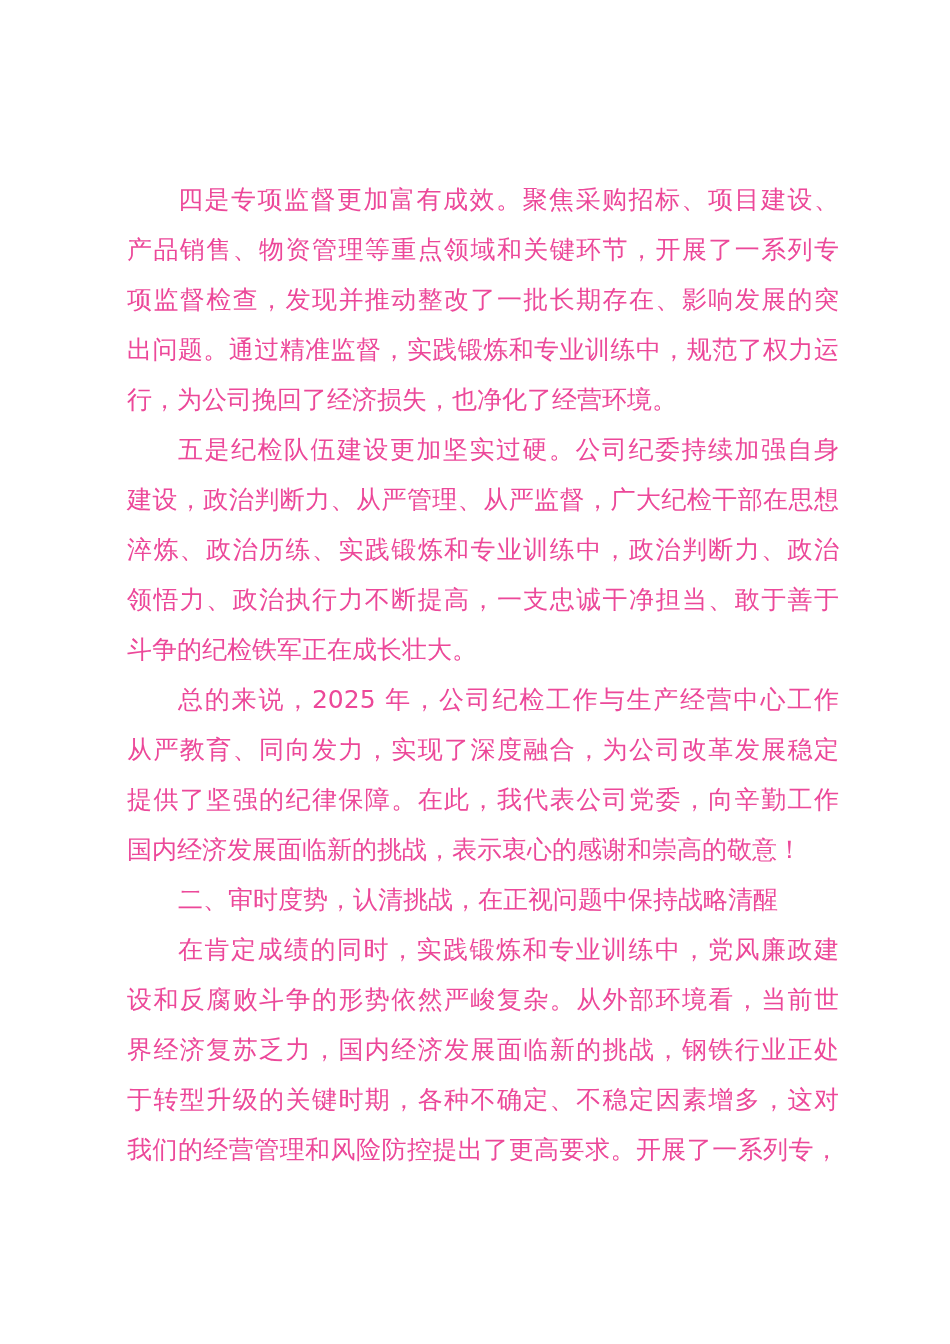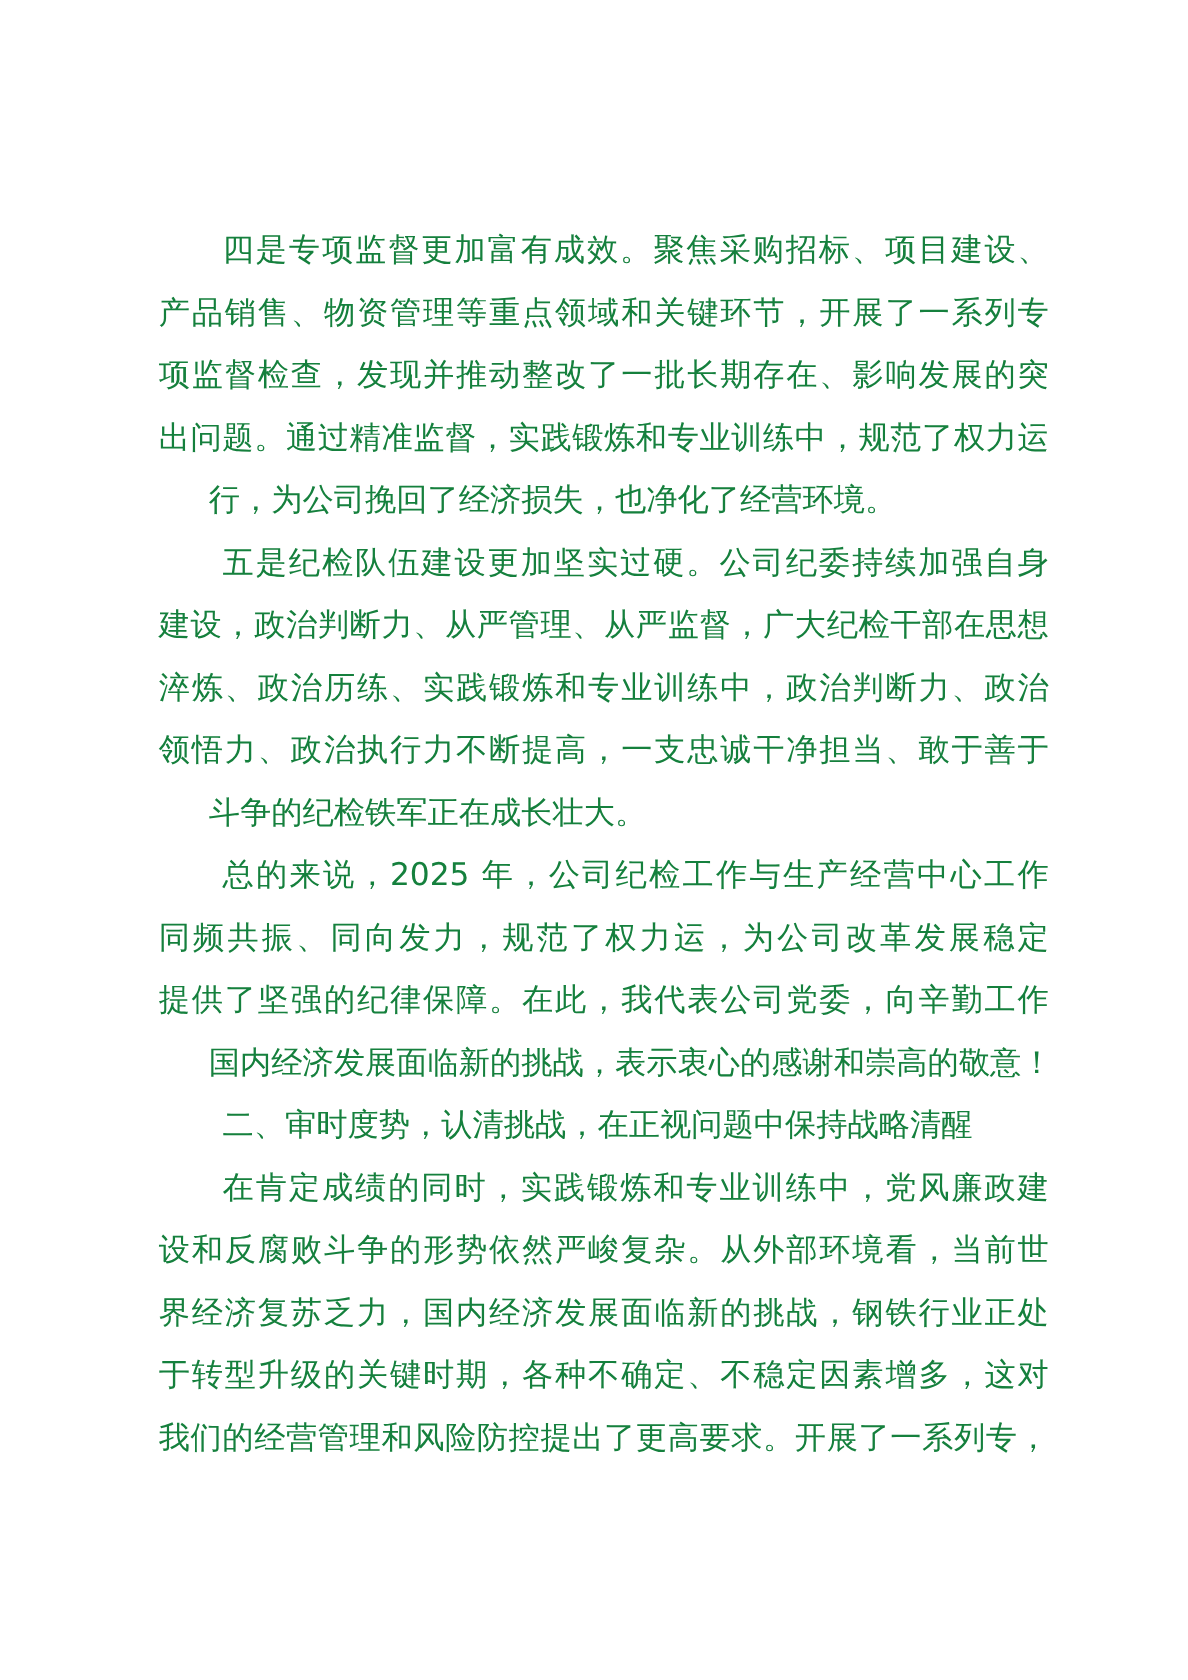--- a/index.html
+++ b/index.html
@@ -1,29 +1,29 @@
 <!DOCTYPE html>
 <html><head>
   <meta charset="utf-8">
   <style>
     html, body { margin: 0; padding: 0; background: #ffffff; }
     body { width: 950px; height: 1344px; position: relative; overflow: hidden; }
     .page {
       position: absolute; left: 0; top: 0; width: 950px; height: 1344px;
-      background: #ffffff; color: #15803d;
+      background: #ffffff; color: #ec4899;
       font-family: "DejaVu Sans", "Liberation Sans", sans-serif;
     }
     .line {
       position: absolute; left: 127px; width: 712px;
       font-size: 25px; line-height: 36px; height: 36px;
       white-space: nowrap; letter-spacing: 0px;
       text-align: justify; text-align-last: justify;
     }
     .line.indent { left: 178px; width: 661px; }
-    .line.last { text-align-last: left; margin-left: 40px; }
+    .line.last { text-align-last: left; }
     .heading { text-align-last: left; }
   </style>
 </head>
 <body>
 
 <div class="page">
 
   <div>
     <div class="line indent" style="top:182px">四是专项监督更加富有成效。聚焦采购招标、项目建设、</div>
     <div class="line" style="top:232px">产品销售、物资管理等重点领域和关键环节，开展了一系列专</div>
@@ -35,21 +35,21 @@
   <div>
     <div class="line indent" style="top:432px">五是纪检队伍建设更加坚实过硬。公司纪委持续加强自身</div>
     <div class="line" style="top:482px">建设，政治判断力、从严管理、从严监督，广大纪检干部在思想</div>
     <div class="line" style="top:532px">淬炼、政治历练、实践锻炼和专业训练中，政治判断力、政治</div>
     <div class="line" style="top:582px">领悟力、政治执行力不断提高，一支忠诚干净担当、敢于善于</div>
     <div class="line last" style="top:632px">斗争的纪检铁军正在成长壮大。</div>
   </div>
 
   <div>
     <div class="line indent" style="top:682px">总的来说，2025 年，公司纪检工作与生产经营中心工作</div>
-    <div class="line" style="top:732px">同频共振、同向发力，规范了权力运，为公司改革发展稳定</div>
+    <div class="line" style="top:732px">从严教育、同向发力，实现了深度融合，为公司改革发展稳定</div>
     <div class="line" style="top:782px">提供了坚强的纪律保障。在此，我代表公司党委，向辛勤工作</div>
     <div class="line last" style="top:832px">国内经济发展面临新的挑战，表示衷心的感谢和崇高的敬意！</div>
   </div>
 
   <div class="line indent heading" style="top:882px">二、审时度势，认清挑战，在正视问题中保持战略清醒</div>
 
   <div>
     <div class="line indent" style="top:932px">在肯定成绩的同时，实践锻炼和专业训练中，党风廉政建</div>
     <div class="line" style="top:982px">设和反腐败斗争的形势依然严峻复杂。从外部环境看，当前世</div>
     <div class="line" style="top:1032px">界经济复苏乏力，国内经济发展面临新的挑战，钢铁行业正处</div>

